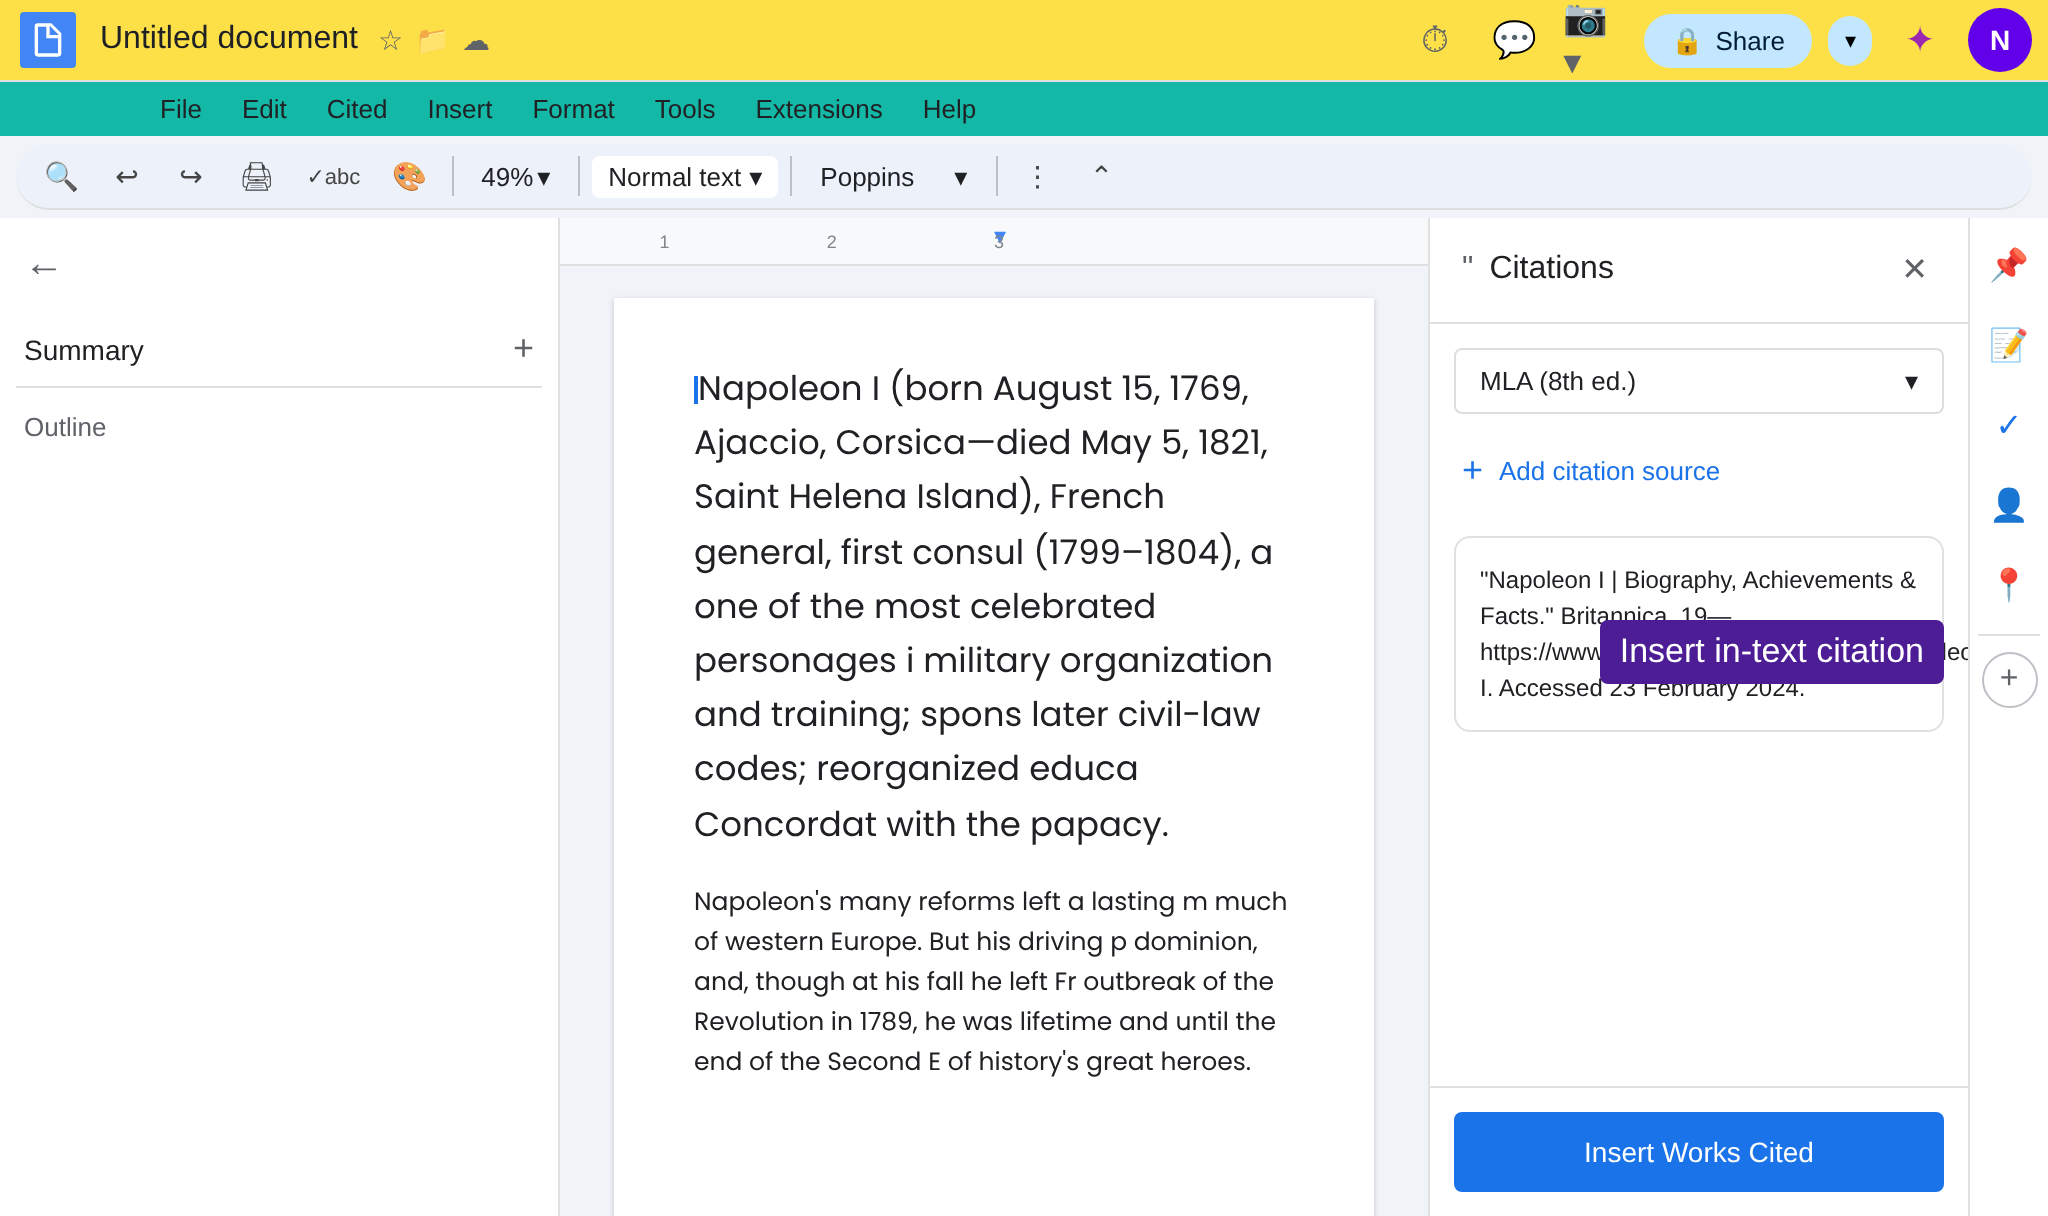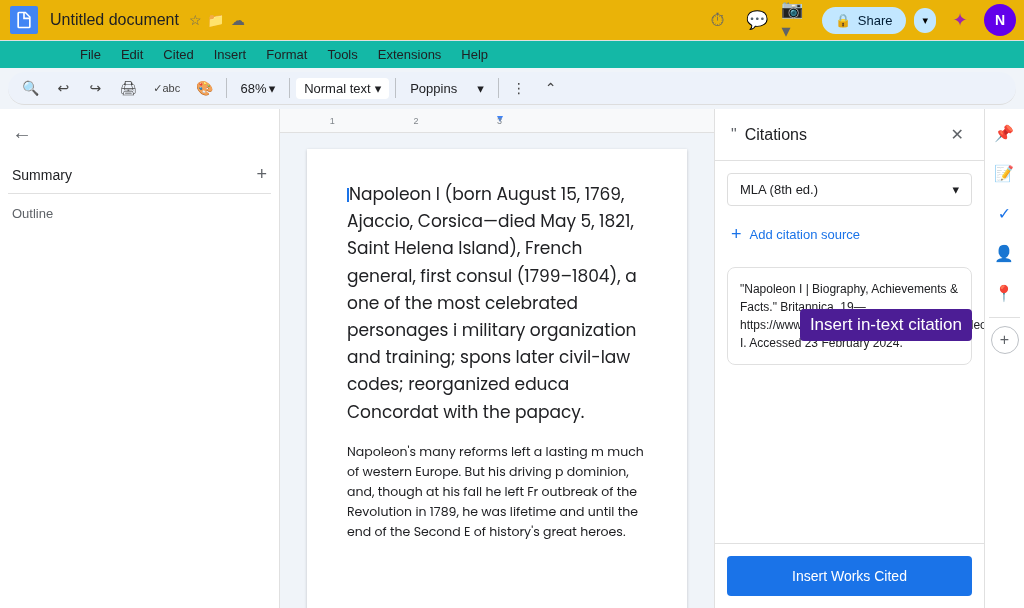--- a/index.html
+++ b/index.html
@@ -1,19 +1,19 @@
 <!DOCTYPE html>
 <html><head>
   <meta charset="utf-8">
   <style>
     * { box-sizing: border-box; margin: 0; padding: 0; }
     body { font-family: 'Arial', sans-serif; background: #f0f4f9; width: 1024px; height: 608px; overflow: hidden; display: flex; flex-direction: column; }
 
     
-    .top-bar { background: #eab308; display: flex; align-items: center; padding: 4px 8px; gap: 6px; border-bottom: 1px solid #e0e0e0; }
+    .top-bar { background: #fde047; display: flex; align-items: center; padding: 4px 8px; gap: 6px; border-bottom: 1px solid #e0e0e0; }
     .app-icon { width: 32px; height: 32px; display: flex; align-items: center; justify-content: center; }
     .doc-icon { width: 28px; height: 28px; background: #4285f4; border-radius: 2px; display: flex; align-items: center; justify-content: center; color: white; font-size: 16px; font-weight: bold; }
     .doc-title { font-size: 16px; color: #202124; margin-left: 4px; }
     .title-icons { display: flex; gap: 6px; align-items: center; color: #5f6368; font-size: 14px; margin-left: 4px; }
     .top-spacer { flex: 1; }
     .top-right { display: flex; align-items: center; gap: 8px; }
     .icon-btn { width: 32px; height: 32px; display: flex; align-items: center; justify-content: center; border-radius: 50%; cursor: pointer; color: #5f6368; font-size: 18px; }
     .share-btn { display: flex; align-items: center; gap: 6px; background: #c2e7ff; border: none; border-radius: 20px; padding: 6px 14px; cursor: pointer; font-size: 13px; color: #001d35; font-weight: 500; }
     .share-chevron { padding: 6px 8px; background: #c2e7ff; border-radius: 20px; cursor: pointer; font-size: 11px; }
     .gemini-icon { color: #9c27b0; font-size: 18px; }
@@ -131,21 +131,21 @@
 
 <div class="toolbar">
   <div class="tool-btn">🔍</div>
   <div class="tool-btn">↩</div>
   <div class="tool-btn">↪</div>
   <div class="tool-btn">🖨</div>
   <div class="tool-btn" style="font-size:11px;">✓abc</div>
   <div class="tool-btn">🎨</div>
   <div class="tool-divider"></div>
   <div class="zoom-btn">
-    <span>68%</span>
+    <span>49%</span>
     <span>▾</span>
   </div>
   <div class="tool-divider"></div>
   <div class="style-dropdown">
     <span>Normal text</span>
     <span>▾</span>
   </div>
   <div class="tool-divider"></div>
   <div class="font-dropdown">
     <span>Poppins</span>

